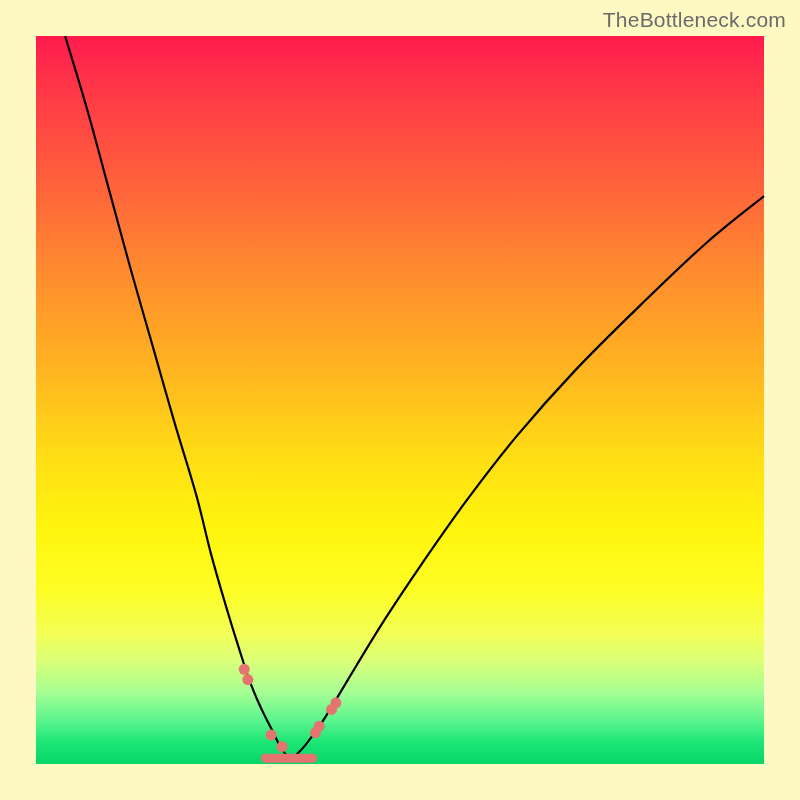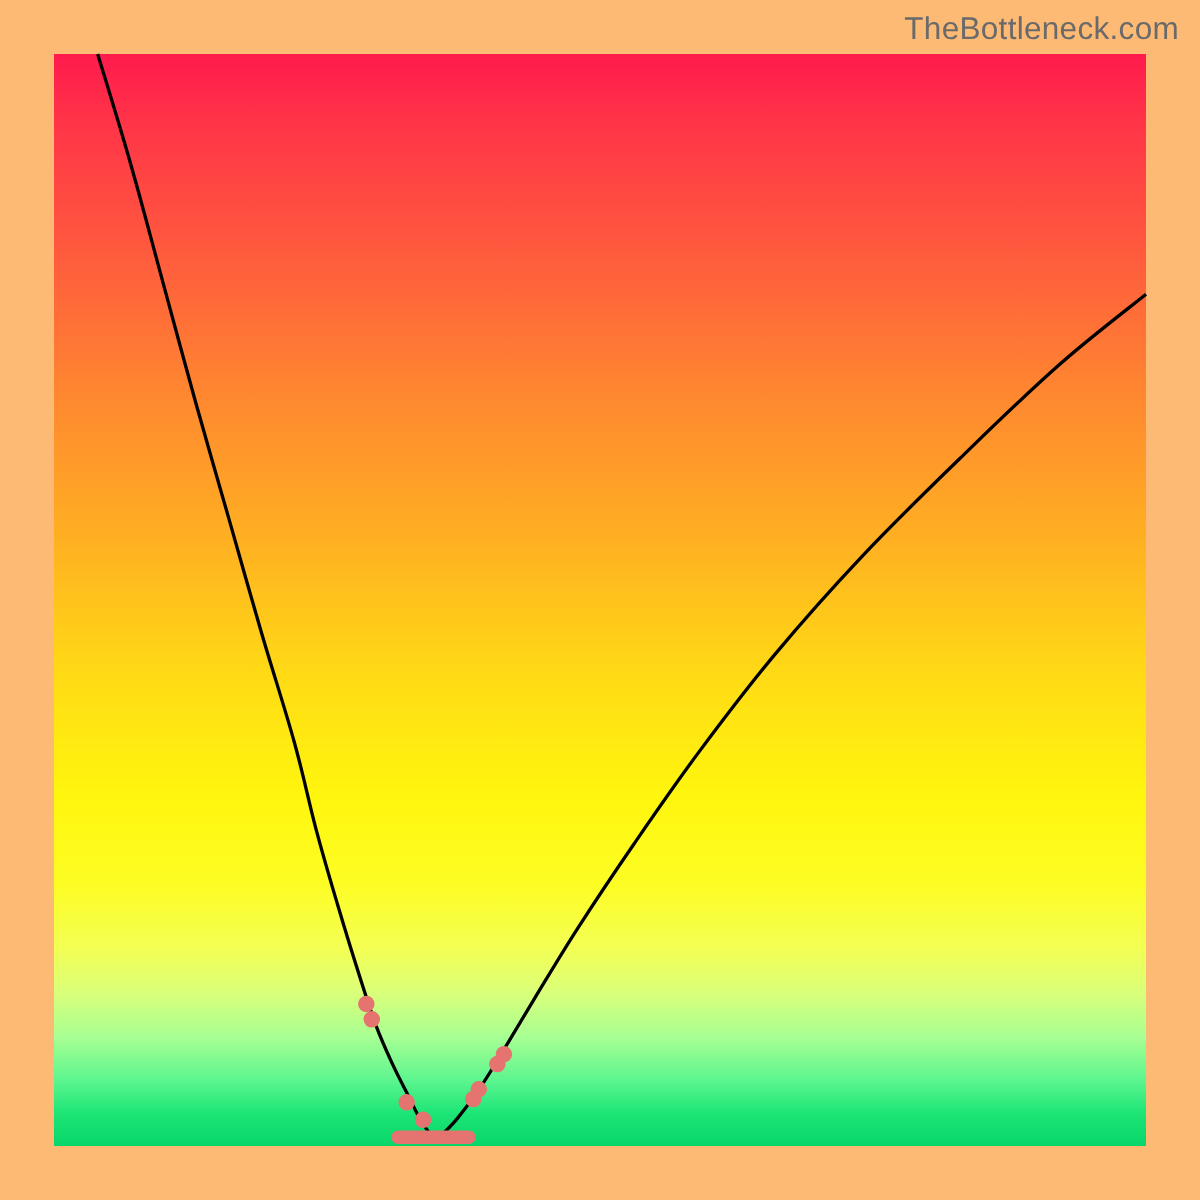--- a/index.html
+++ b/index.html
@@ -10,21 +10,21 @@
     background: #000;
     font-family: Arial, Helvetica, sans-serif;
     overflow: hidden;
   }
   .frame {
     position: absolute;
     top: 0;
     left: 0;
     width: 800px;
     height: 800px;
-    background: #fdba74;
+    background: #fef9c3;
   }
   .plot-area {
     position: absolute;
     top: 36px;
     left: 36px;
     width: 728px;
     height: 728px;
     background: linear-gradient(to bottom,
       #ff1a4d 0%,
       #ff3348 6%,

